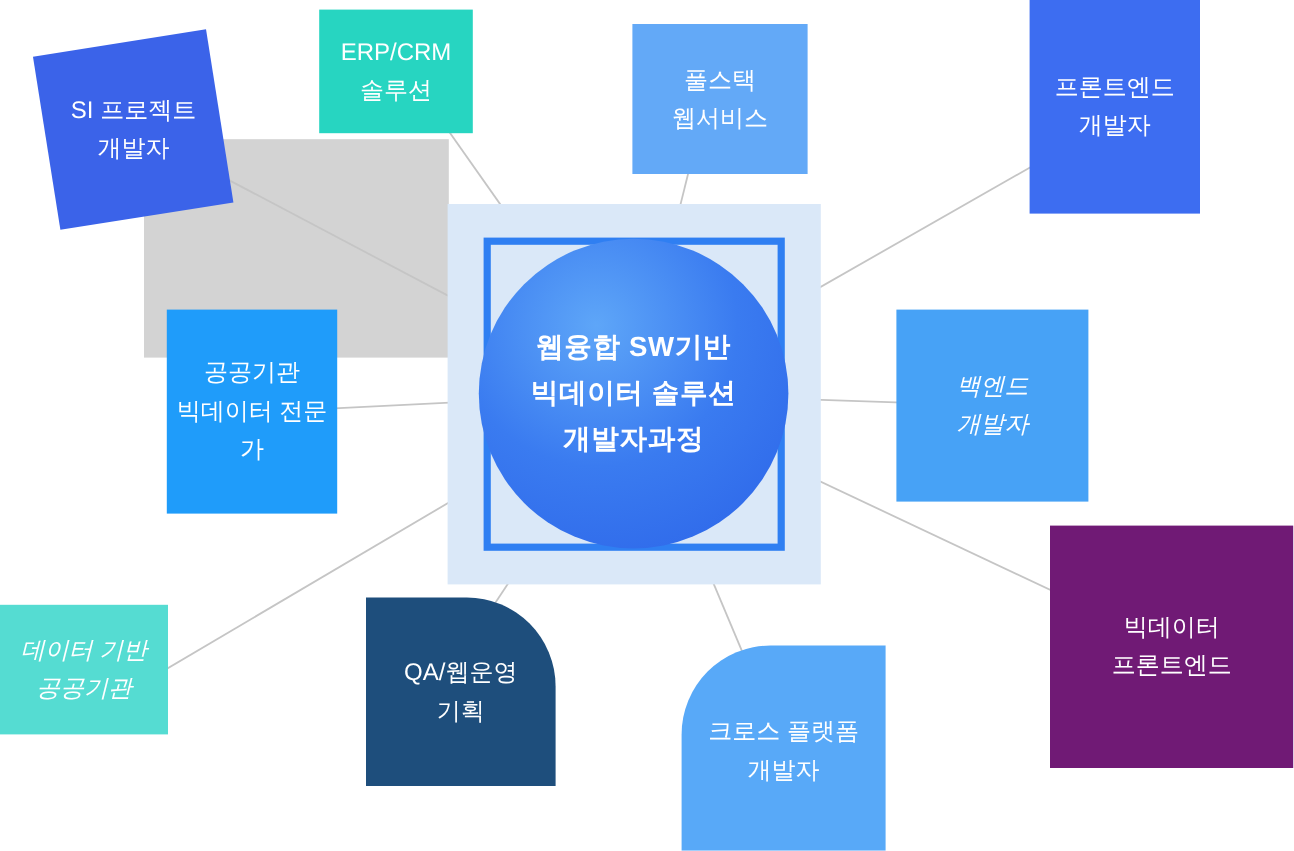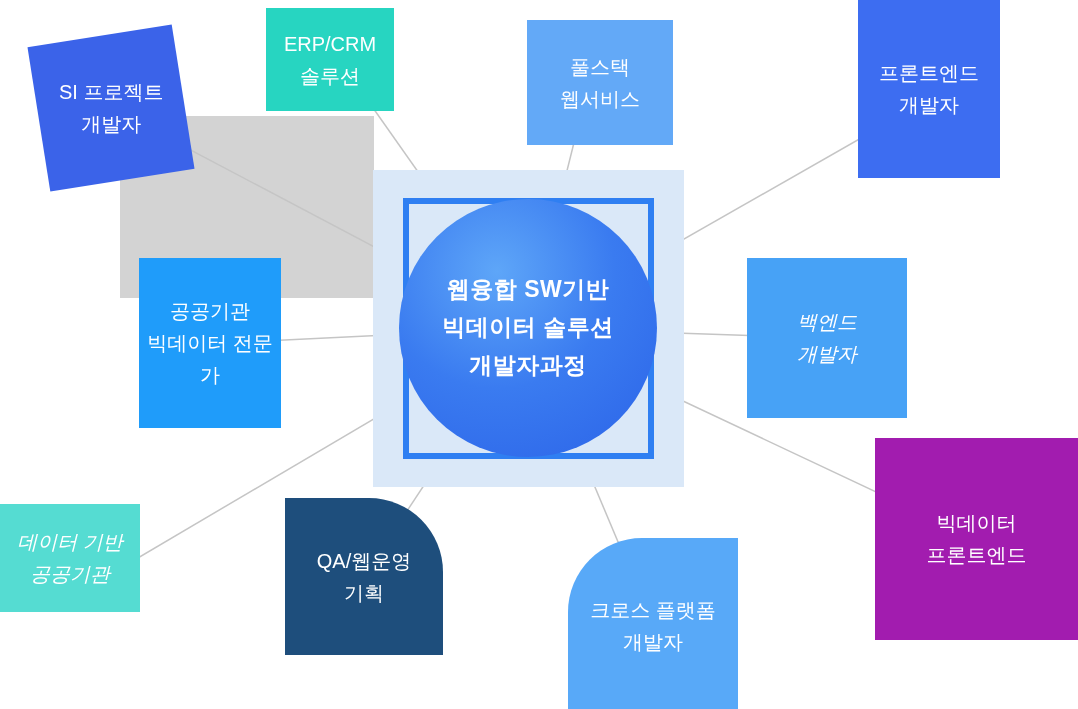--- a/index.html
+++ b/index.html
@@ -147,35 +147,35 @@
     </div>
   </div>
 
   <div class="node node-dataweb" style="background: rgb(85, 220, 210);">
     <div class="node-label">
       <span>데이터 기반</span><br>
       <span>공공기관</span>
     </div>
   </div>
 
-  <div class="node node-qa" style="background: rgb(30, 78, 124);">
+  <div class="node node-qa" style="background: rgb(30, 78, 124); margin-left: 20px;">
     <div class="node-label">
       <span>QA/웹운영</span><br>
       <span>기획</span>
     </div>
   </div>
 
   <div class="node node-cross" style="background: rgb(88, 169, 248);">
     <div class="node-label">
       <span>크로스 플랫폼</span><br>
       <span>개발자</span>
     </div>
   </div>
 
-  <div class="node node-bigsol" style="background: #a21caf;">
+  <div class="node node-bigsol" style="background: #701a75;">
     <div class="node-label">
       <span>빅데이터</span><br>
       <span>프론트엔드</span>
     </div>
   </div>
 
   <div class="center-panel">
     <div class="center-frame"></div>
     <div class="center-circle">
       <div class="center-title">

